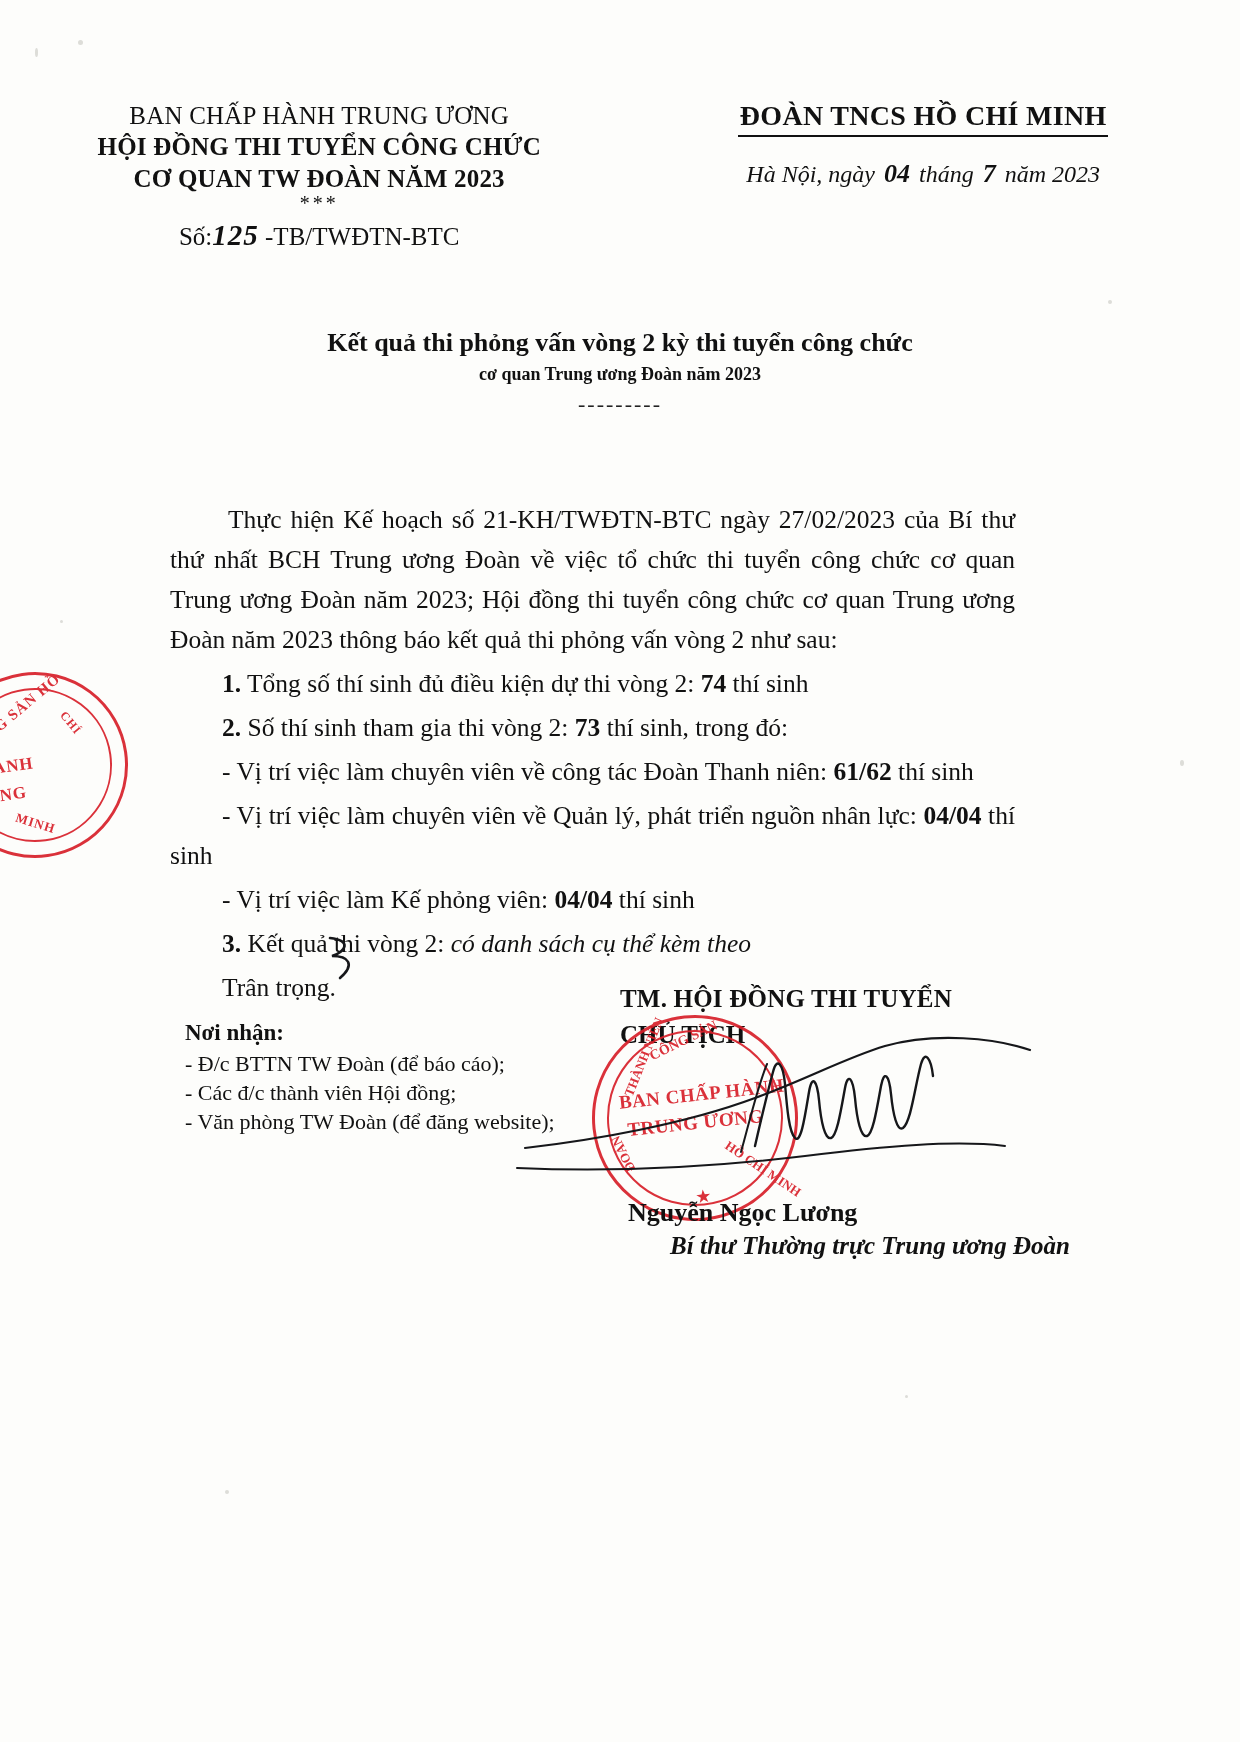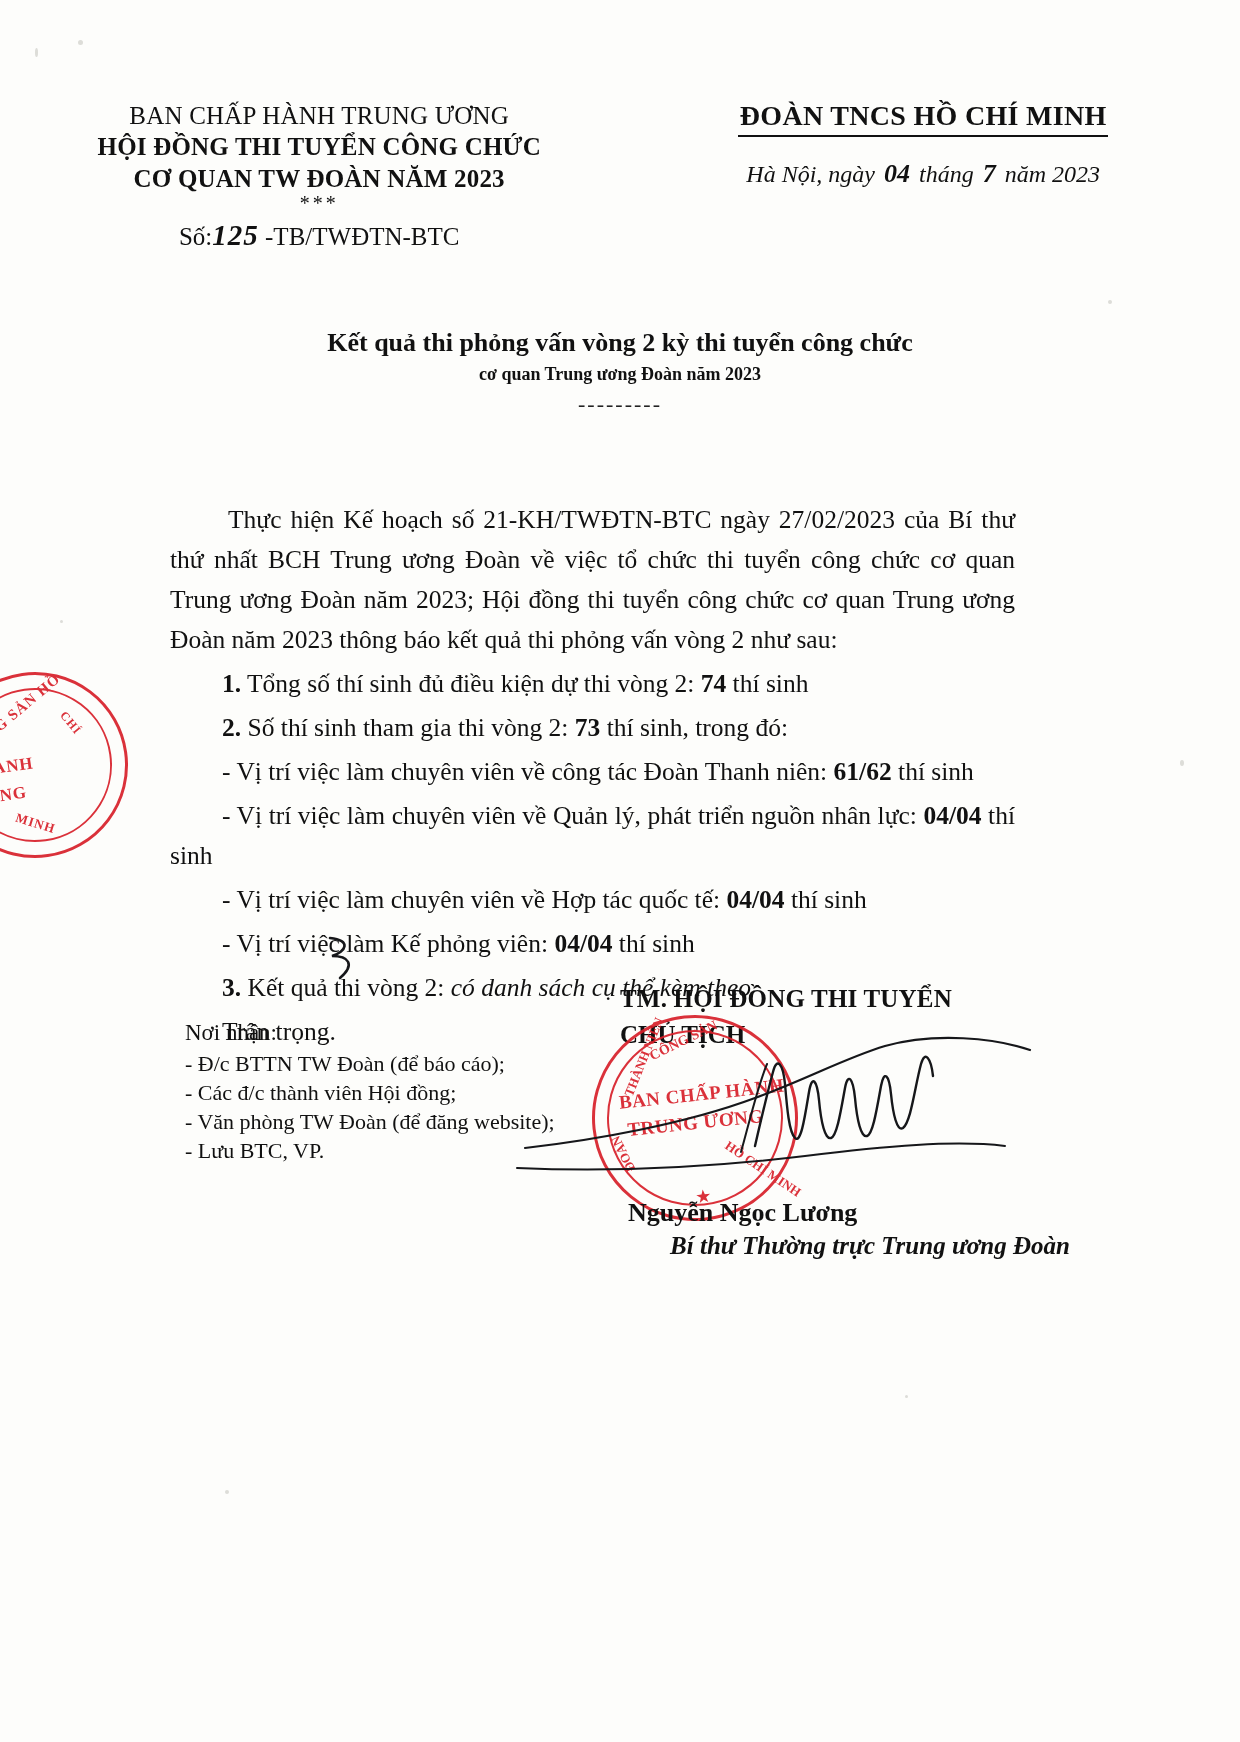--- a/index.html
+++ b/index.html
@@ -148,21 +148,21 @@
 
   
   .recipients {
     position: absolute;
     top: 1018px;
     left: 185px;
     font-size: 22px;
     line-height: 29px;
   }
   .recipients .head {
-    font-weight: normal;
+    font-weight: bold;
     font-size: 23px;
     margin-bottom: 2px;
   }
 
   
   .sign-block {
     position: absolute;
     top: 985px;
     left: 620px;
     width: 500px;
@@ -346,25 +346,20 @@
       <span class="b">61/62</span>
       <span>thí sinh</span>
     </div>
 
     <div class="item">
       <span>- Vị trí việc làm chuyên viên về Quản lý, phát triển nguồn nhân lực:</span>
       <span class="b">04/04</span>
       <span>thí sinh</span>
     </div>
 
-    <div class="item">
-      <span>- Vị trí việc làm chuyên viên về Hợp tác quốc tế:</span>
-      <span class="b">04/04</span>
-      <span>thí sinh</span>
-    </div>
 
     <div class="item">
       <span>- Vị trí việc làm Kế phỏng viên:</span>
       <span class="b">04/04</span>
       <span>thí sinh</span>
     </div>
 
     <div class="item">
       <span class="b">3.</span>
       <span>Kết quả thi vòng 2:</span>
@@ -376,21 +371,20 @@
 
   <svg class="ink" style="top:930px;left:320px;" width="60" height="60" viewBox="0 0 60 60">
     <path d="M10,8 C32,10 26,22 12,26 C28,26 36,34 20,48" fill="none" stroke="#16171a" stroke-width="2.6" stroke-linecap="round"></path>
   </svg>
 
   <div class="recipients">
     <div class="head">Nơi nhận:</div>
     <div>- Đ/c BTTN TW Đoàn (để báo cáo);</div>
     <div>- Các đ/c thành viên Hội đồng;</div>
     <div>- Văn phòng TW Đoàn (để đăng website);</div>
-    <div>- Lưu BTC, VP.</div>
   </div>
 
   <div class="sign-block">
     <div class="sign-title">TM. HỘI ĐỒNG THI TUYỂN</div>
     <div class="sign-role">CHỦ TỊCH</div>
   </div>
 
   <div class="stamp stamp-left">
     <div class="inner"></div>
     <div class="txt t1">NG SẢN HỒ</div>

